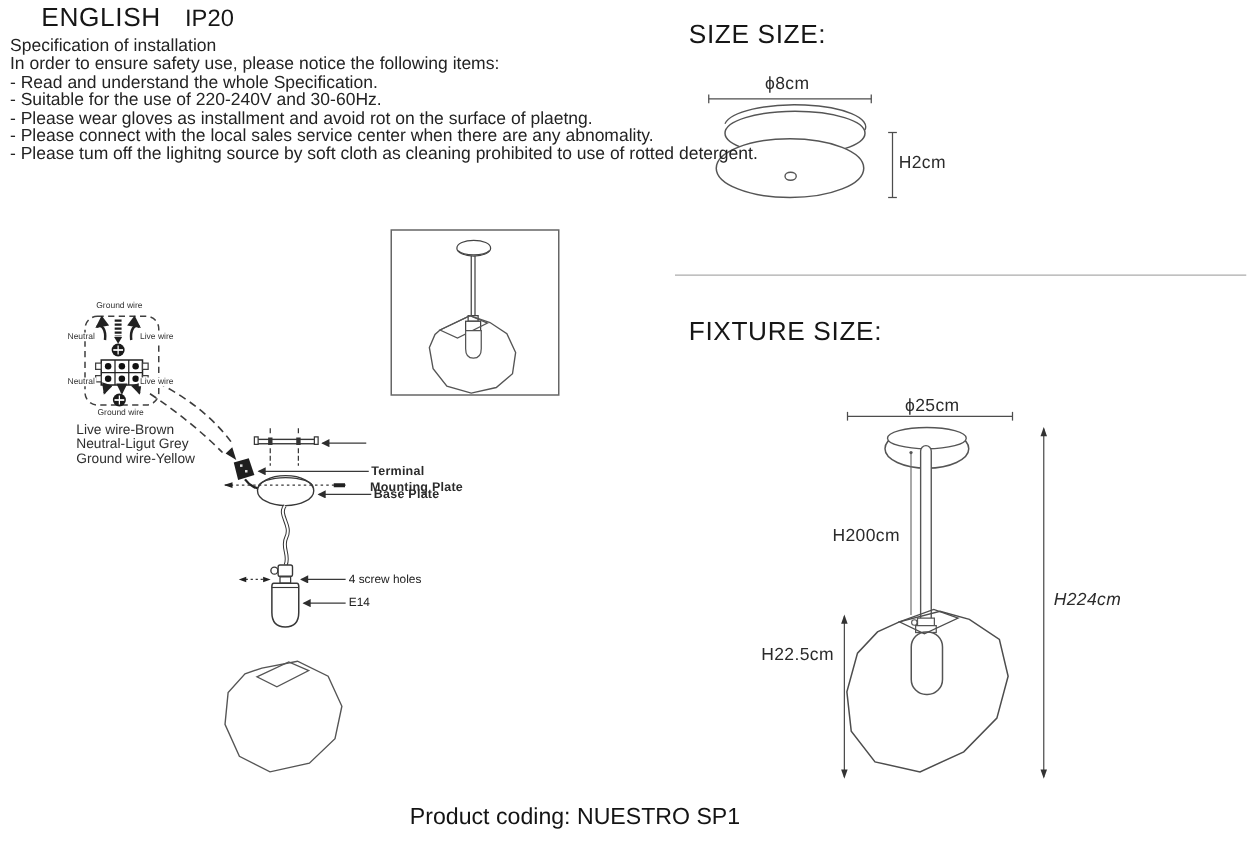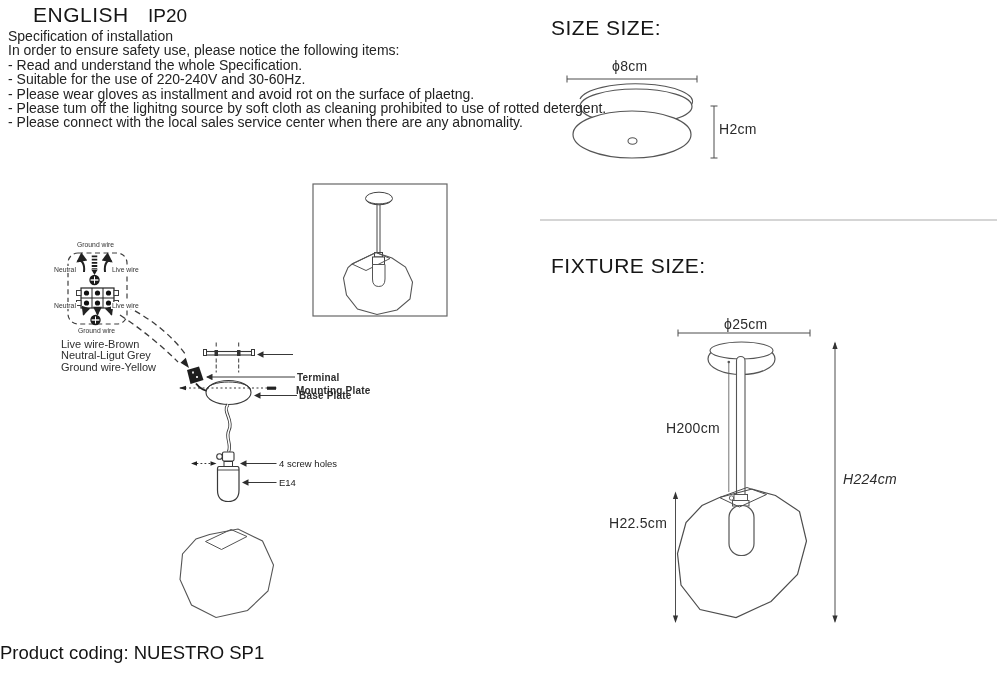--- a/index.html
+++ b/index.html
@@ -8,21 +8,21 @@
   .art{position:absolute;left:0;top:0;}
   .t{position:absolute;white-space:nowrap;}
   .h1{font-size:21px;letter-spacing:.5px;color:#161616;}
   .h1-sm{font-size:19px;color:#161616;}
   .spec{font-size:14px;line-height:14.4px;color:#232323;}
   .tiny{font-size:6.8px;font-weight:500;color:#333;background:#fff;padding:0 1px;}
   .legend{font-size:11px;line-height:11.5px;color:#2e2e2e;}
   .callout{font-size:10px;font-weight:600;letter-spacing:.2px;color:#2b2b2b;}
   .callout-sm{font-size:9.5px;font-weight:400;color:#222;text-align:right;}
   .dim{font-size:14px;font-weight:500;letter-spacing:.3px;color:#2b2b2b;}
-  .footer{font-size:18.5px;color:#141414;width:840px;}
+  .footer{font-size:18.5px;color:#141414;width:840px;text-align:center;margin-left:40px;}
 </style>
 </head>
 <body>
 
 <div class="page">
 
   <svg class="art" width="1000" height="690" viewBox="0 0 1000 690">
     <defs>
       <marker id="ah" viewBox="0 0 10 10" refX="8.5" refY="5" markerWidth="8" markerHeight="6.5" orient="auto">
         <path d="M0,0 L10,5 L0,10 Z" fill="#2e2e2e"></path>
@@ -188,22 +188,22 @@
 
   <div class="t h1" style="left:5px;top:3px;margin-left:28px;">ENGLISH</div>
   <div class="t h1-sm" style="left:148px;top:5px;">IP20</div>
 
   <div class="t spec" style="left:8px;top:29px;">
     <div>Specification of installation</div>
     <div>In order to ensure safety use, please notice the following items:</div>
     <div>- Read and understand the whole Specification.</div>
     <div>- Suitable for the use of 220-240V and 30-60Hz.</div>
     <div>- Please wear gloves as installment and avoid rot on the surface of plaetng.</div>
+    <div>- Please connect with the local sales service center when there are any abnomality.</div>
     <div>- Please tum off the lighitng source by soft cloth as cleaning prohibited to use of rotted detergent.</div>
-    <div>- Please connect with the local sales service center when there are any abnomality.</div>
   </div>
 
   <div class="t tiny" style="left:76px;top:240.5px;">Ground wire</div>
   <div class="t tiny" style="left:53px;top:265.5px;">Neutral</div>
   <div class="t tiny" style="left:111px;top:265.5px;">Live wire</div>
   <div class="t tiny" style="left:53px;top:301.5px;">Neutral</div>
   <div class="t tiny" style="left:111px;top:301.5px;">Live wire</div>
   <div class="t tiny" style="left:77px;top:326.5px;">Ground wire</div>
 
   <div class="t legend" style="left:61px;top:338.5px;">

